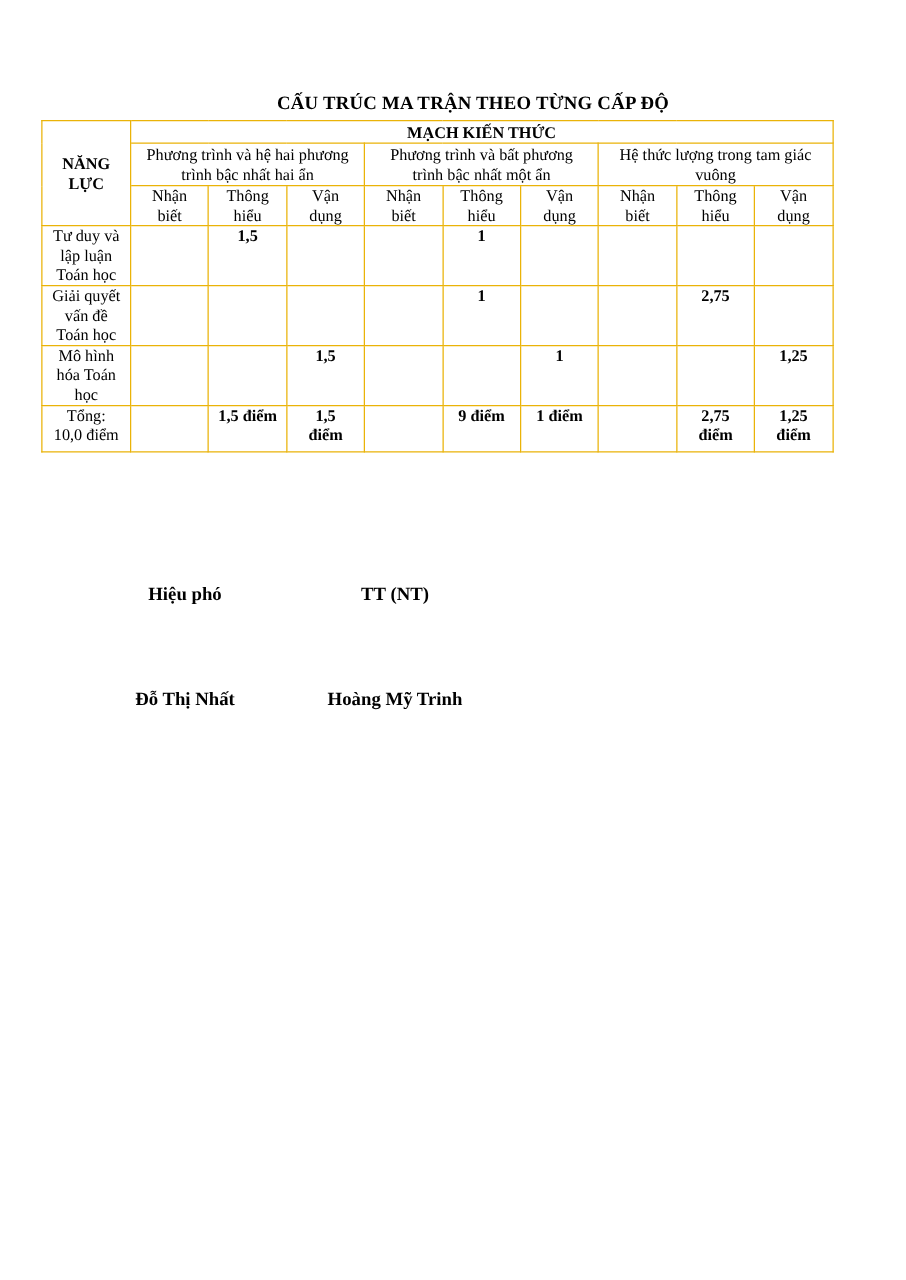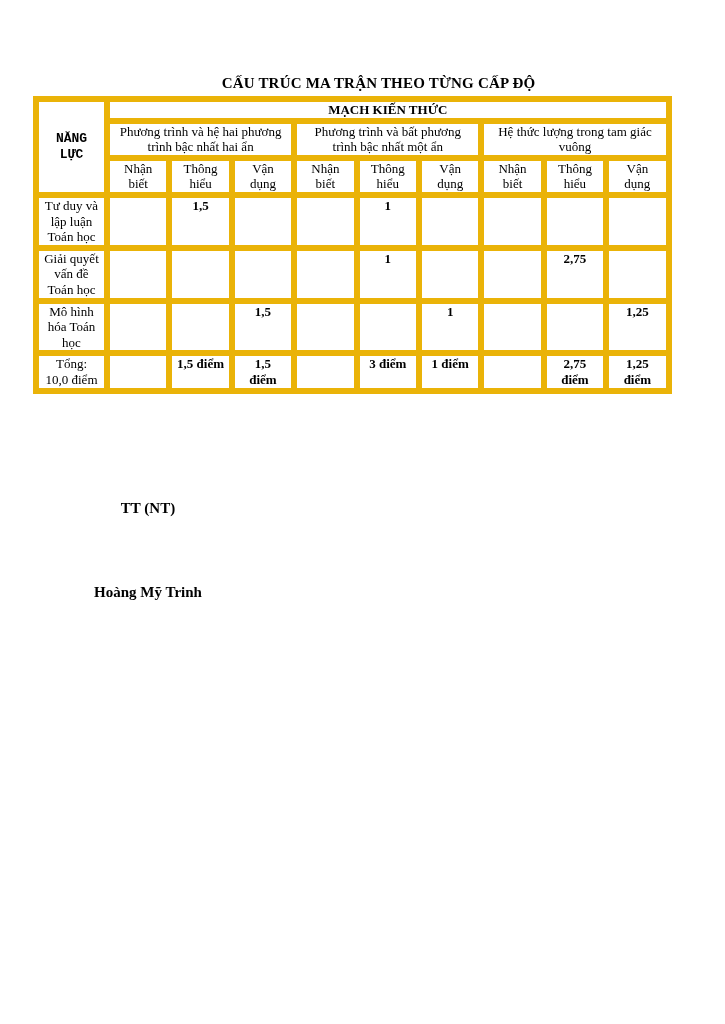--- a/index.html
+++ b/index.html
@@ -22,36 +22,36 @@
     letter-spacing: 0.2px;
     padding-left: 32px;
   }
   table.matrix {
     border-collapse: collapse;
     table-layout: fixed;
     width: 633px;
     margin-left: 33px;
   }
   table.matrix td {
-    border: 6px solid #eab308;
+    border: 1px solid #eab308;
     font-size: 13px;
     line-height: 1.2;
     text-align: center;
     vertical-align: middle;
     padding: 0 2px;
     white-space: pre-line;
     overflow: hidden;
   }
   tr.hrow1 { height: 18px; }
   tr.hrow2 { height: 34px; }
   tr.hrow3 { height: 20px; }
   tr.brow  { height: 46px; }
   tr.trow  { height: 37px; margin-top: 47px; }
   td.bold  { font-weight: bold; }
-  td.corner { font-weight: bold; vertical-align: middle; font-family: Liberation Mono, monospace; }
+  td.corner { font-weight: bold; vertical-align: middle; }
   tr.brow td, tr.trow td { vertical-align: top; }
   td.val { font-weight: bold; }
   .signatures {
     display: flex;
     padding-left: 64px;
     margin-top: 106px;
   }
   .sig-block {
     width: 168px;
     text-align: center;
@@ -160,29 +160,33 @@
     <td class="val">1,25</td>
   </tr>
   <tr class="trow">
     <td>Tổng:
 10,0 điểm</td>
     <td class="val"></td>
     <td class="val">1,5 điểm</td>
     <td class="val">1,5
 điểm</td>
     <td class="val"></td>
-    <td class="val">3 điểm</td>
+    <td class="val">9 điểm</td>
     <td class="val">1 điểm</td>
     <td class="val"></td>
     <td class="val">2,75
 điểm</td>
     <td class="val">1,25
 điểm</td>
   </tr>
 </tbody>
   </table>
 
 <div class="signatures">
   <div class="sig-block">
+    <div class="sig-role">Hiệu phó</div>
+    <div class="sig-name">Đỗ Thị Nhất</div>
+  </div>
+  <div class="sig-block">
     <div class="sig-role">TT (NT)</div>
     <div class="sig-name">Hoàng Mỹ Trinh</div>
   </div>
 </div>
 
 </body></html>

